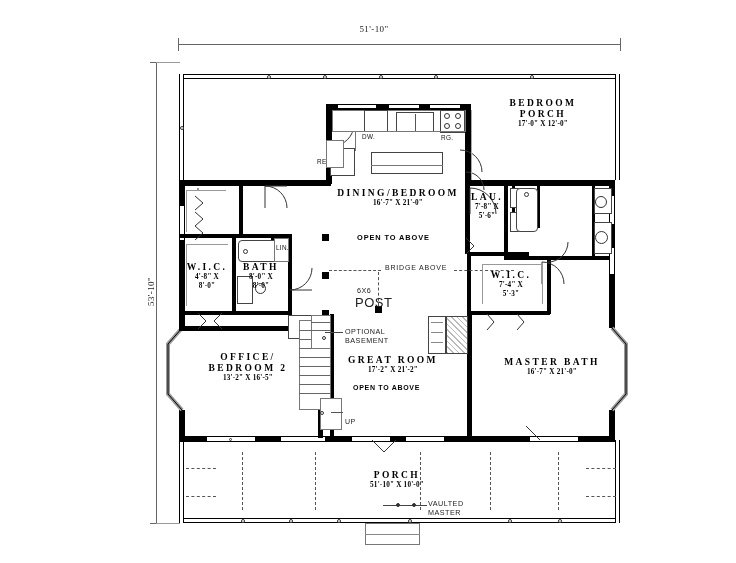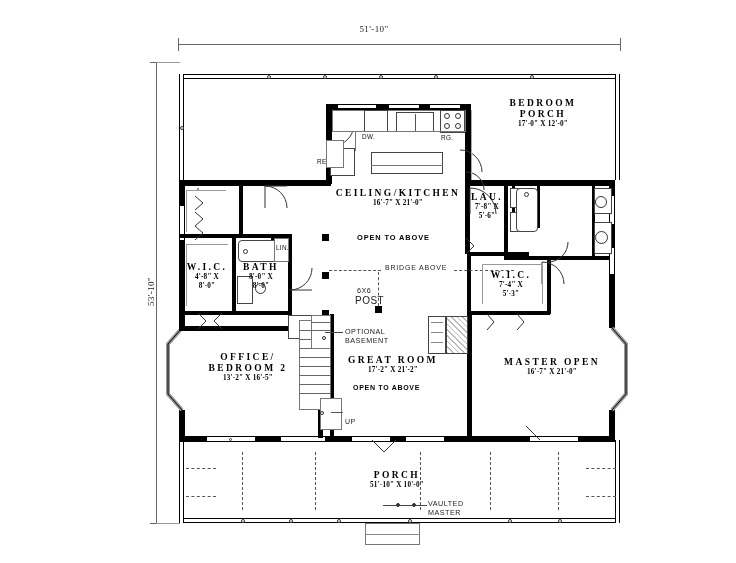--- a/index.html
+++ b/index.html
@@ -307,21 +307,21 @@
 
 
   <div class="rm" style="left:478px;top:98px;width:130px;">
     <span class="nm">BEDROOM</span>
     <span class="nm">PORCH</span>
     <span class="dm">17'-0"  X  12'-0"</span>
   </div>
 
 
   <div class="rm" style="left:333px;top:188px;width:130px;">
-    <span class="nm">CEILING/KITCHEN</span>
+    <span class="nm">DINING/BEDROOM</span>
     <span class="dm">16'-7"  X  21'-0"</span>
   </div>
 
   <div class="rm" style="left:466px;top:192px;width:42px;">
     <span class="nm">LAU.</span>
     <span class="dm">7'-8" X</span>
     <span class="dm">5'-6"</span>
   </div>
 
 
@@ -349,33 +349,33 @@
     <span class="dm">13'-2" X 16'-5"</span>
   </div>
 
   <div class="rm" style="left:337px;top:355px;width:112px;">
     <span class="nm">GREAT ROOM</span>
     <span class="dm">17'-2" X 21'-2"</span>
   </div>
   <div class="note" style="left:353px;top:384px;font-size:7px;letter-spacing:.7px;">OPEN TO ABOVE</div>
 
   <div class="rm" style="left:492px;top:357px;width:120px;">
-    <span class="nm">MASTER OPEN</span>
+    <span class="nm">MASTER BATH</span>
     <span class="dm">16'-7" X 21'-0"</span>
   </div>
 
   <div class="rm" style="left:332px;top:470px;width:130px;">
     <span class="nm">PORCH</span>
     <span class="dm">51'-10"  X  10'-0"</span>
   </div>
 
   <div class="note" style="left:357px;top:233px;">OPEN TO ABOVE</div>
   <div class="note-s" style="left:385px;top:264px;font-size:7px;letter-spacing:.8px;">BRIDGE ABOVE</div>
   <div class="note-s" style="left:357px;top:286px;font-size:7.2px;">6X6</div>
-  <div class="note-s" style="left:355px;top:295px;font-size:10px;">POST</div>
+  <div class="note-s" style="left:355px;top:295px;font-size:13px;">POST</div>
   <div class="note-s" style="left:345px;top:327px;font-size:7.2px;">OPTIONAL</div>
   <div class="note-s" style="left:345px;top:336px;font-size:7.2px;">BASEMENT</div>
   <div class="note-s" style="left:428px;top:499px;font-size:7.2px;">VAULTED</div>
   <div class="note-s" style="left:428px;top:508px;font-size:7.2px;">MASTER</div>
 
   <div class="line" style="left:355px;top:131px;width:110px;height:1px;background:#777;"></div>
   <div class="line" style="left:355px;top:131px;width:1px;height:20px;background:#777;"></div>
   <div class="line" style="left:186px;top:190px;width:1px;height:42px;background:#999;"></div>
   <div class="line" style="left:186px;top:190px;width:40px;height:1px;background:#999;"></div>
   <div class="line" style="left:186px;top:244px;width:1px;height:62px;background:#999;"></div>

